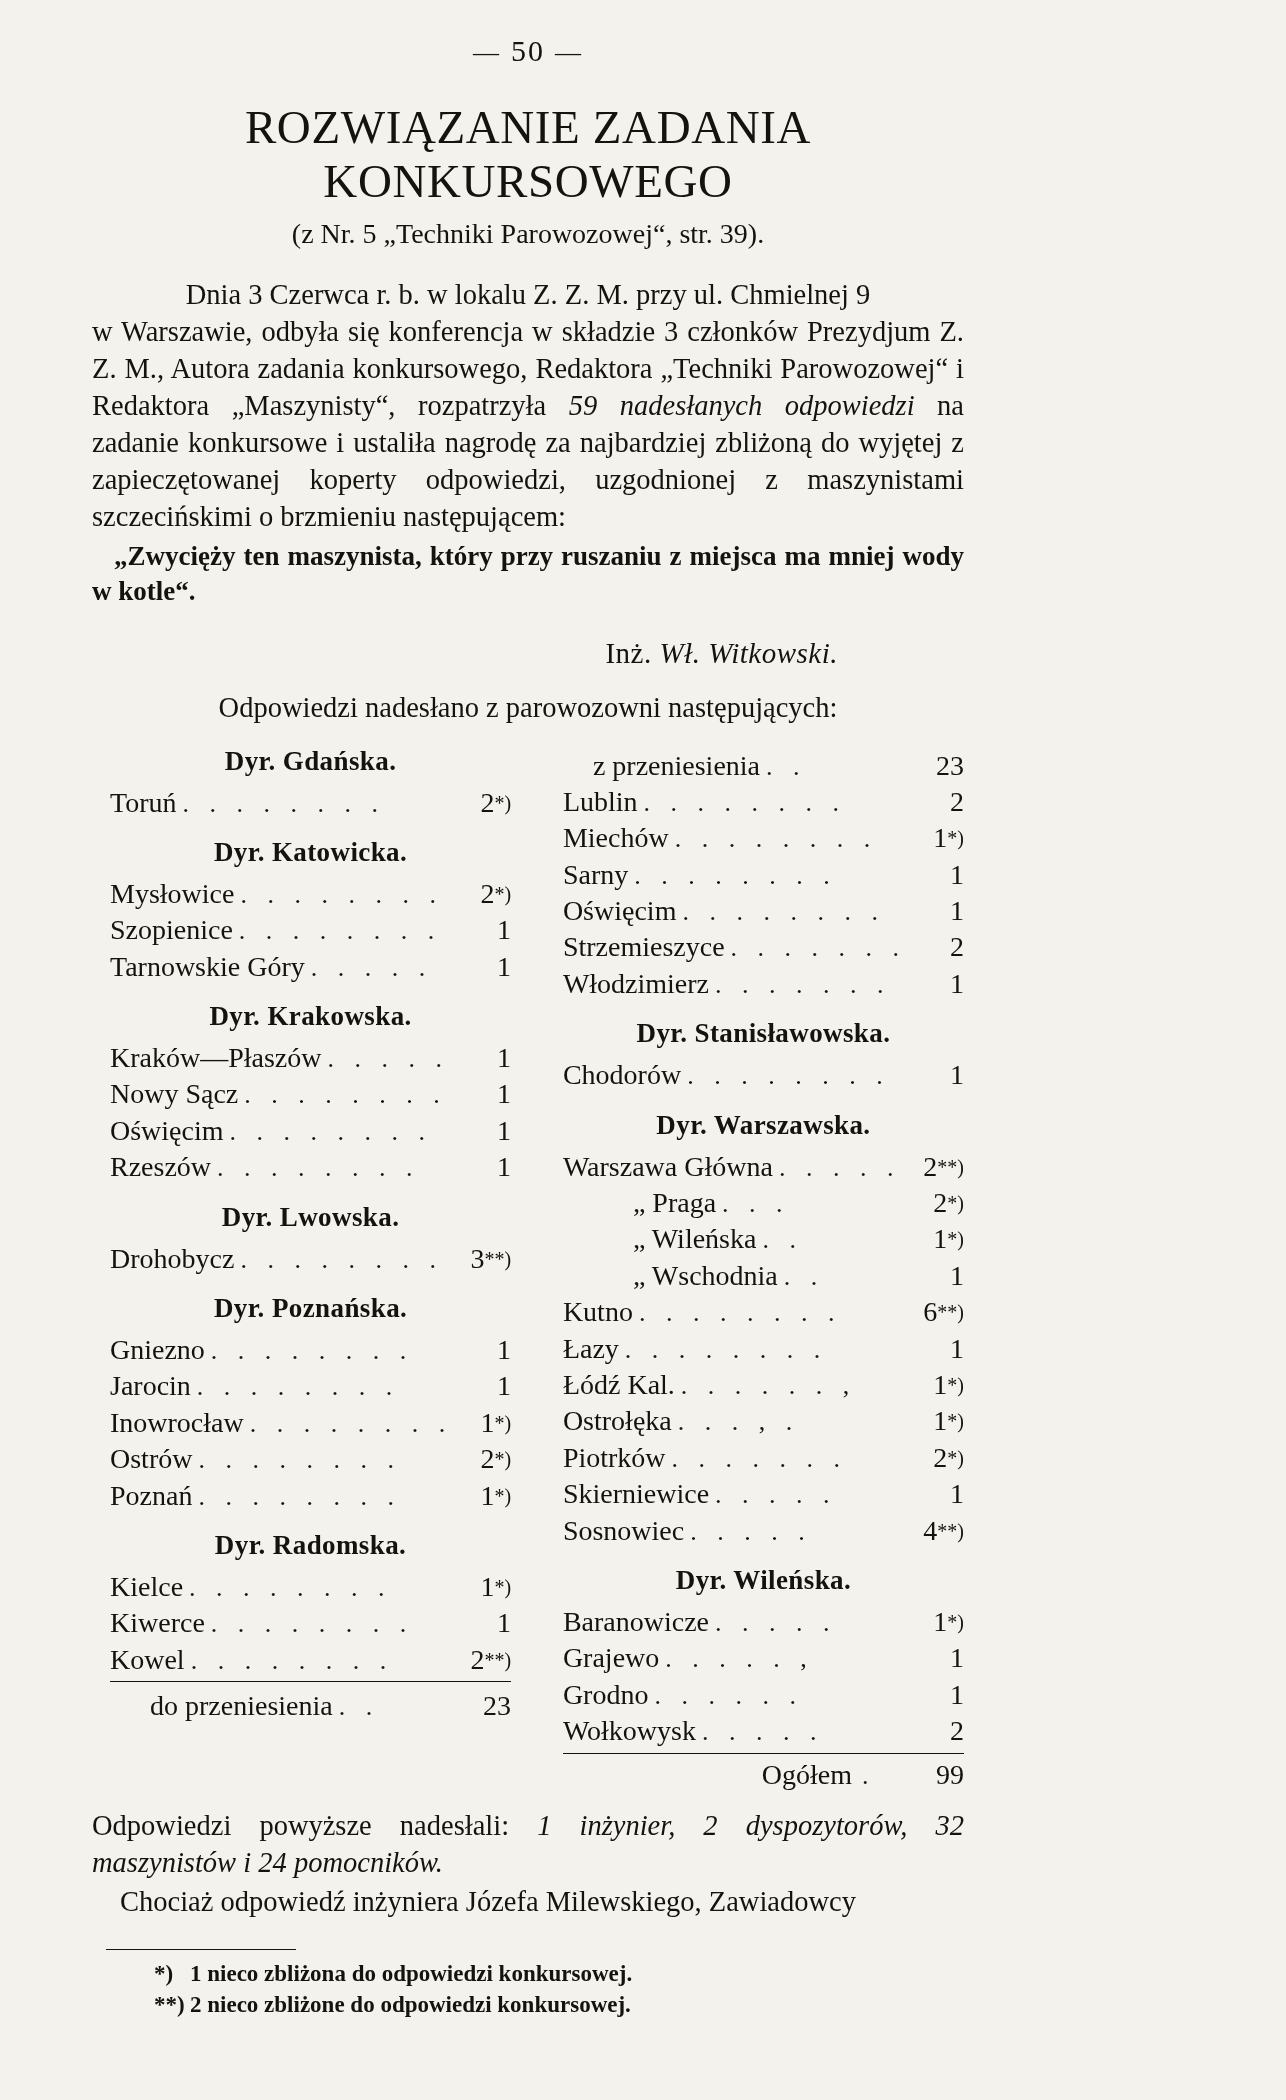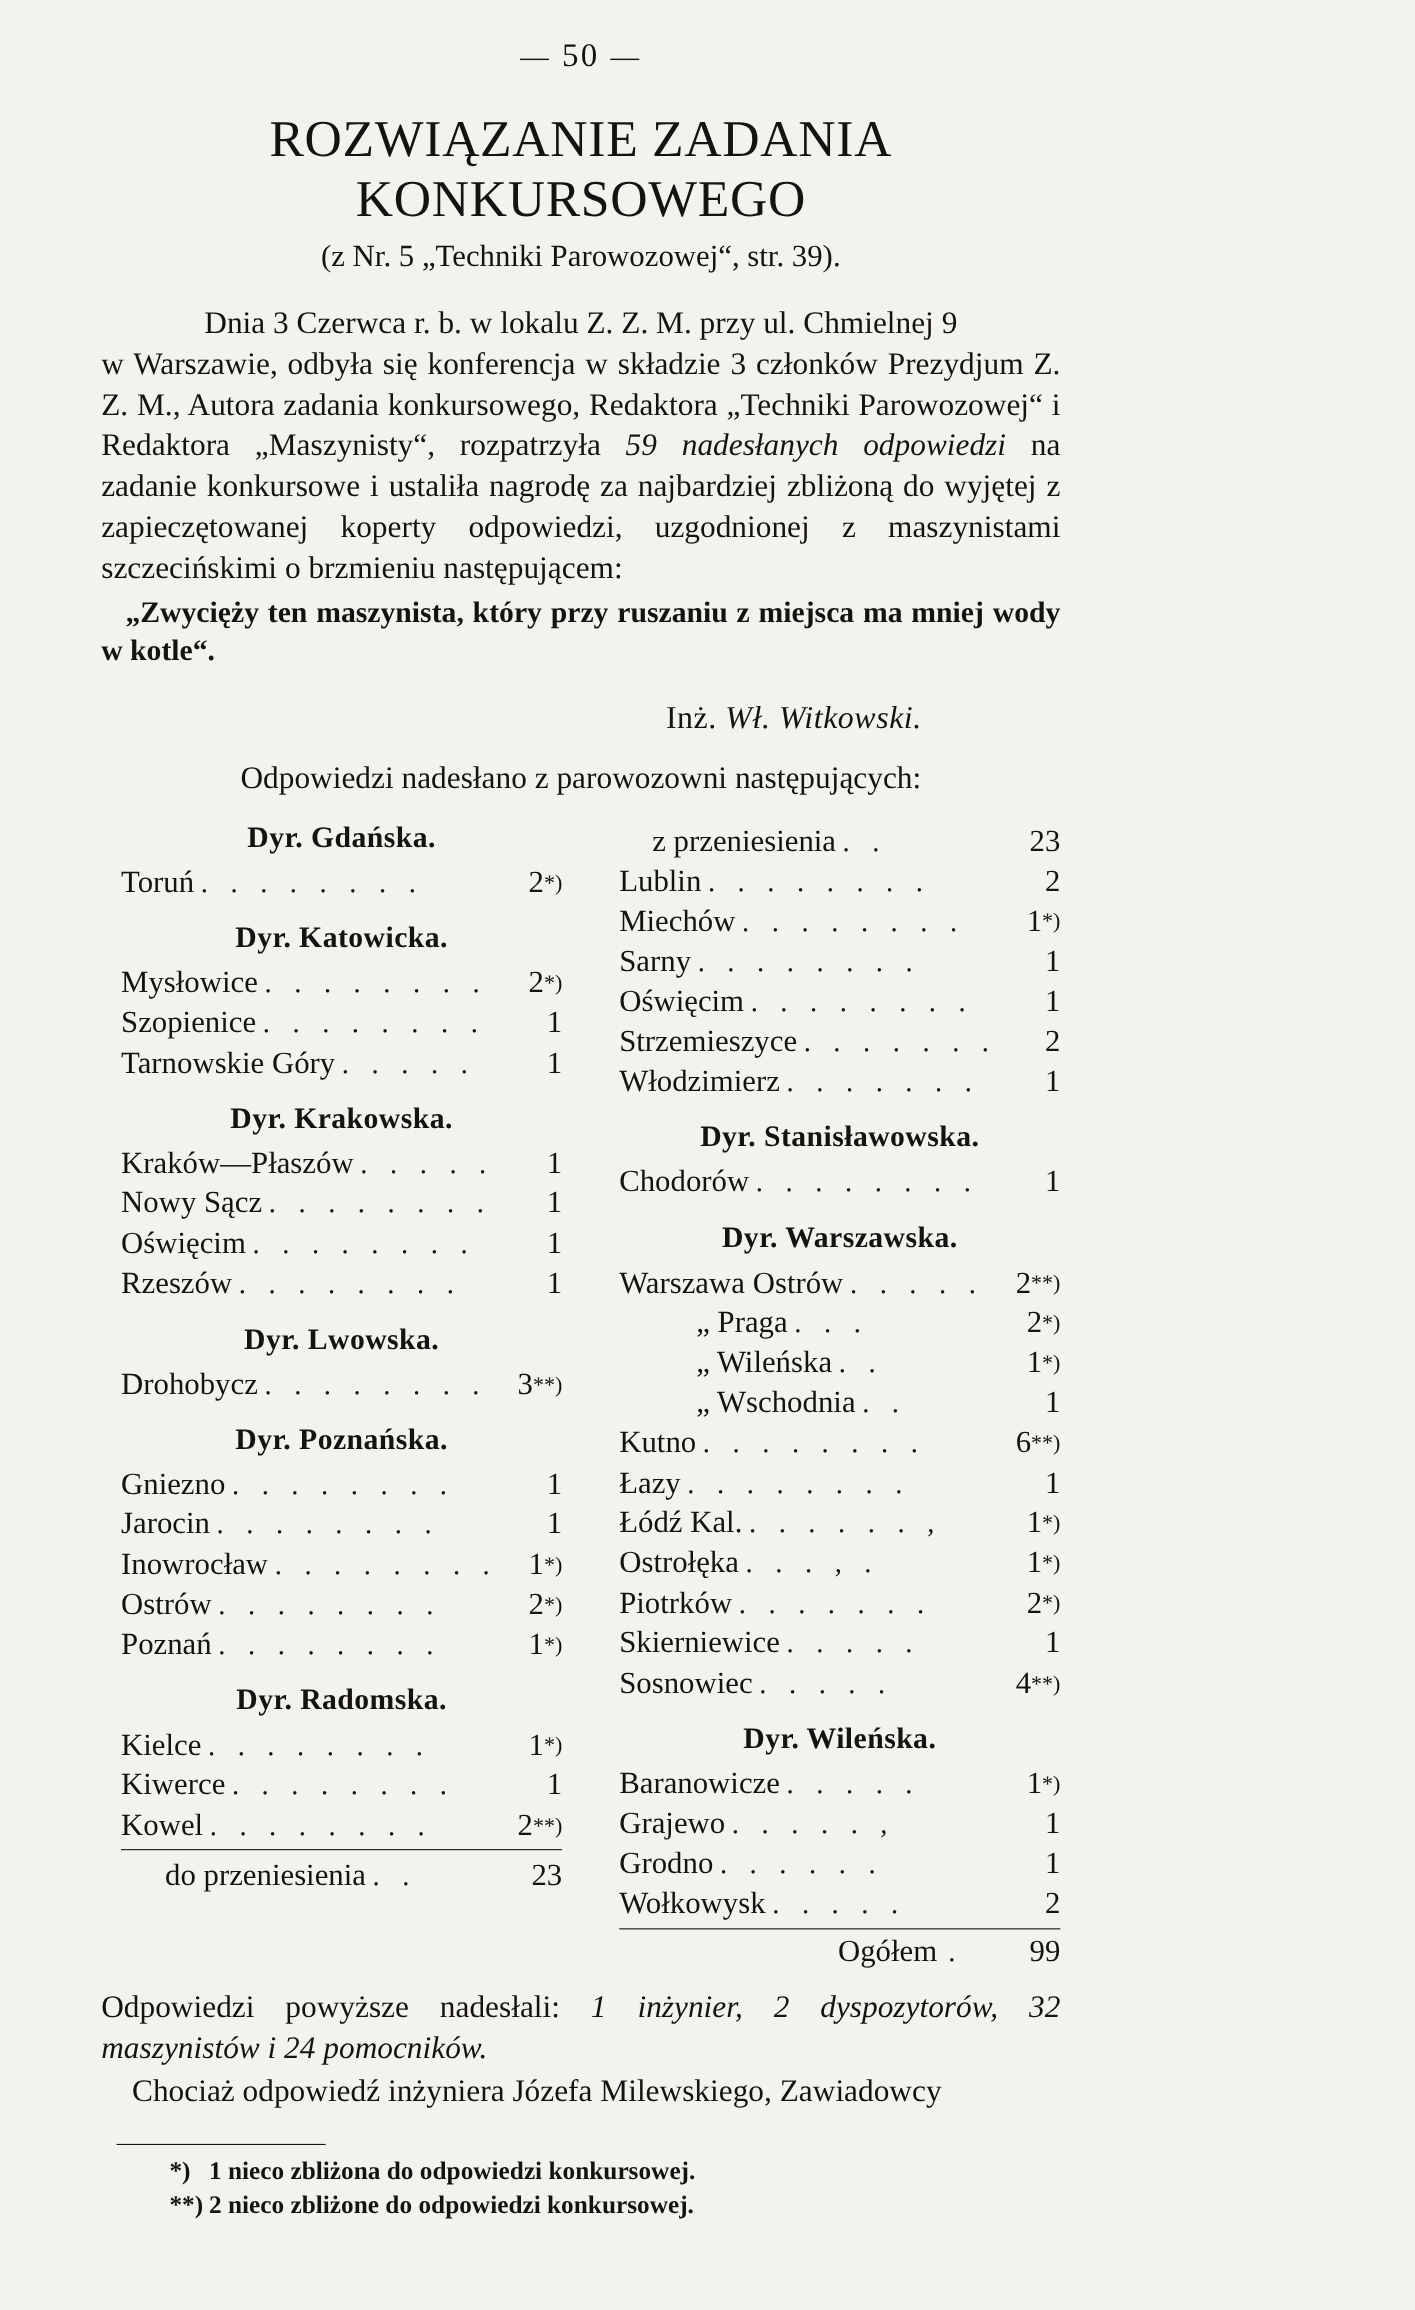--- a/index.html
+++ b/index.html
@@ -384,21 +384,21 @@
         <div class="row">
           <span class="name">Chodorów</span>
           <span class="leader">. . . . . . . .</span>
           <span class="val"><span>1</span><span class="sup"></span></span>
         </div>
       </div>
 
       <div>
         <div class="dyr">Dyr. Warszawska.</div>
         <div class="row">
-          <span class="name">Warszawa Ostrów</span>
+          <span class="name">Warszawa Główna</span>
           <span class="leader">. . . . . .</span>
           <span class="val"><span>2</span><span class="sup">**)</span></span>
         </div>
         <div class="row indent">
           <span class="name">„        Praga</span>
           <span class="leader">. . .</span>
           <span class="val"><span>2</span><span class="sup">*)</span></span>
         </div>
         <div class="row indent">
           <span class="name">„        Wileńska</span>

